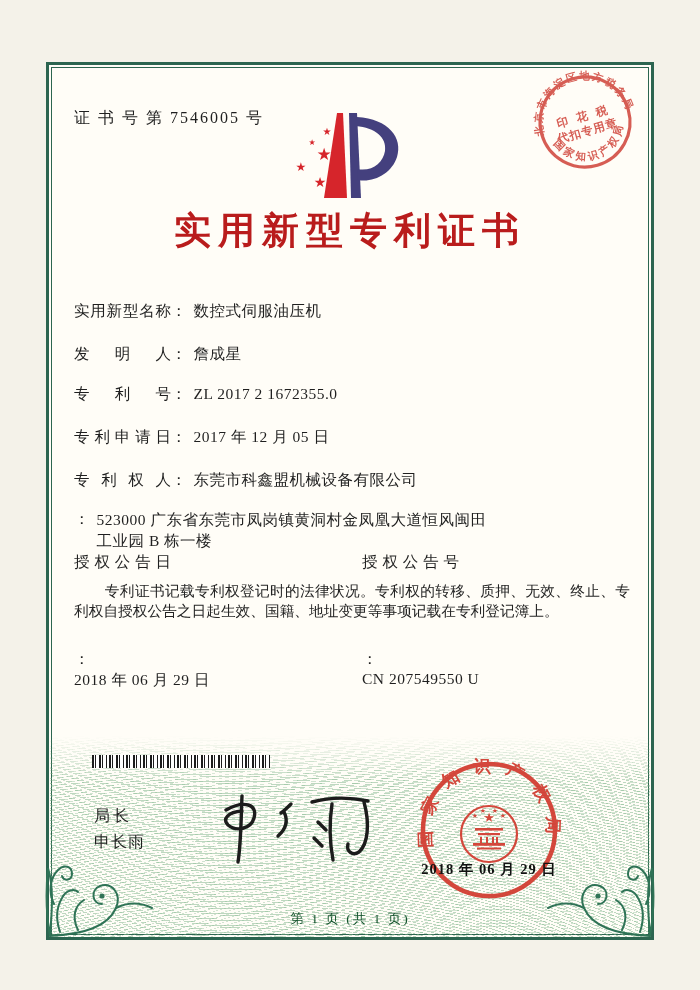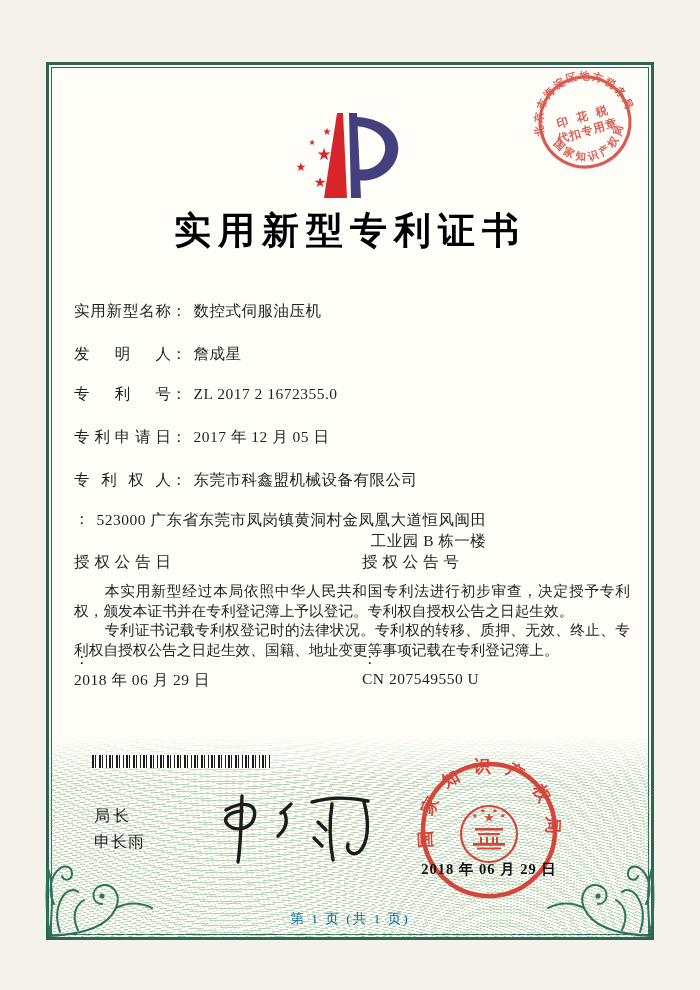--- a/index.html
+++ b/index.html
@@ -20,29 +20,29 @@
     background:
       repeating-radial-gradient(1400px 560px at 30% 160%, rgba(124,178,136,.50) 0 1.4px, rgba(255,255,255,0) 1.4px 6px),
       repeating-radial-gradient(1300px 520px at 75% 170%, rgba(124,178,136,.35) 0 1.2px, rgba(255,255,255,0) 1.2px 7px);
     -webkit-mask-image:linear-gradient(to bottom,transparent 0,#000 45px);
     mask-image:linear-gradient(to bottom,transparent 0,#000 45px);
   }
   .cert-no{position:absolute;left:74px;top:108px;font-size:16px;letter-spacing:2px;}
   .logo{position:absolute;left:293px;top:108px;width:114px;height:92px;}
   .title{
     position:absolute;left:0;top:206px;width:100%;text-align:center;
-    font-size:37px;font-weight:700;letter-spacing:7px;color:#000000;
+    font-size:37px;font-weight:700;letter-spacing:7px;color:#b91c1c;
   }
   .frow{position:absolute;left:74px;display:flex;font-size:15.5px;line-height:19px;}
   .flabel{
     width:97px;flex:0 0 97px;text-align:justify;text-align-last:justify;
     -moz-text-align-last:justify;white-space:nowrap;overflow:hidden;
   }
   .fcolon{margin:0 7px 0 0;}
-  .fvalue{letter-spacing:.5px;text-align:right;}
+  .fvalue{letter-spacing:.5px;}
   .addr-val div{line-height:21px;}
   .frow2{position:absolute;display:flex;font-size:15.5px;flex-direction:column;}
   .body-text{
     position:absolute;left:74px;top:582px;width:556px;
     font-size:14.7px;line-height:19.6px;text-align:justify;color:#242424;
   }
   .body-text p{margin:0;text-indent:2.1em;}
   .barcode{
     position:absolute;left:92px;top:755px;width:178px;height:13px;
     background:repeating-linear-gradient(90deg,
@@ -54,36 +54,37 @@
   .sig-name{position:absolute;left:94px;top:832px;font-size:16px;letter-spacing:1px;}
   .sig-hand{position:absolute;left:208px;top:786px;width:175px;height:88px;}
   .seal{position:absolute;left:415px;top:756px;width:148px;height:148px;opacity:.93;}
   .seal-date{
     position:absolute;left:406px;top:860px;width:166px;text-align:center;
     font-size:14.5px;font-weight:700;letter-spacing:1px;color:#111;
   }
   .stamp{position:absolute;left:527px;top:64px;width:116px;height:116px;transform:rotate(-16deg);opacity:.85;}
   .footer{
     position:absolute;left:0;top:910px;width:100%;text-align:center;
-    font-size:13.5px;letter-spacing:2px;color:#0369a1;
+    font-size:13.5px;letter-spacing:2px;color:#14532d;
   }
   .flourish-l{position:absolute;left:44px;top:844px;width:114px;height:96px;}
   .flourish-r{position:absolute;left:542px;top:844px;width:114px;height:96px;transform:scaleX(-1);}
 </style>
 </head>
 <body>
 
 <div class="page">
 
   <div class="frame">
     <div class="frame-inner"></div>
   </div>
 
   <div class="waves"></div>
 
+  <div class="cert-no">证 书 号 第 7546005 号</div>
 
   <svg class="logo" viewBox="0 0 114 92" aria-hidden="true">
     <path d="M44,5 L50,5 L54,90 L31,90 Z" fill="#d6252b"></path>
     <path d="M56,5 L64,5 L68,90 L58,90 Z" fill="#44407e"></path>
     <path d="M64,9 C96,11 110,30 104,49 C99,65 81,75 65,72 L64,61 C79,64 90,55 92,43 C94,29 82,20 63,18 Z" fill="#44407e"></path>
     <g fill="#d6252b" font-family="DejaVu Sans, sans-serif" text-anchor="middle">
       <text x="34" y="27" font-size="10">★</text>
       <text x="19" y="37" font-size="8">★</text>
       <text x="31" y="52" font-size="17">★</text>
       <text x="8" y="63" font-size="12">★</text>
@@ -136,21 +137,20 @@
       <span class="fcolon">：</span>
     <span class="fvalue">2018 年 06 月 29 日</span>
   </div>
   <div class="frow2" style="left:362px;top:552px">
     <span class="flabel">授权公告号</span>
       <span class="fcolon">：</span>
     <span class="fvalue">CN 207549550 U</span>
   </div>
 
   <div class="body-text">
-    <p>本实用新型经过本局依照中华人民共和国专利法进行初步审查，决定授予专利权，颁发本证书并在专利登记簿上予以登记。专利权自授权公告之日起生效。</p>
     <p>专利证书记载专利权登记时的法律状况。专利权的转移、质押、无效、终止、专利权自授权公告之日起生效、国籍、地址变更等事项记载在专利登记簿上。</p>
   </div>
 
   <div class="barcode"></div>
 
   <div class="sig-title">局长</div>
   <div class="sig-name">申长雨</div>
   <svg class="sig-hand" viewBox="0 0 175 88" aria-hidden="true">
     <g stroke="#1c1c1c" stroke-width="3.4" fill="none" stroke-linecap="round" stroke-linejoin="round">
       <path d="M34,10 C33,34 33,58 30,76"></path>

